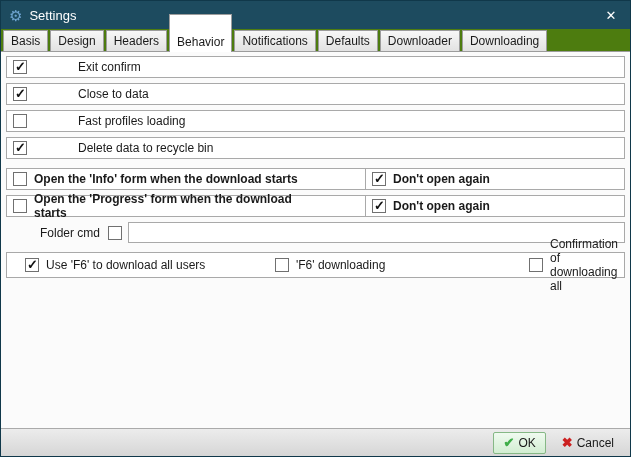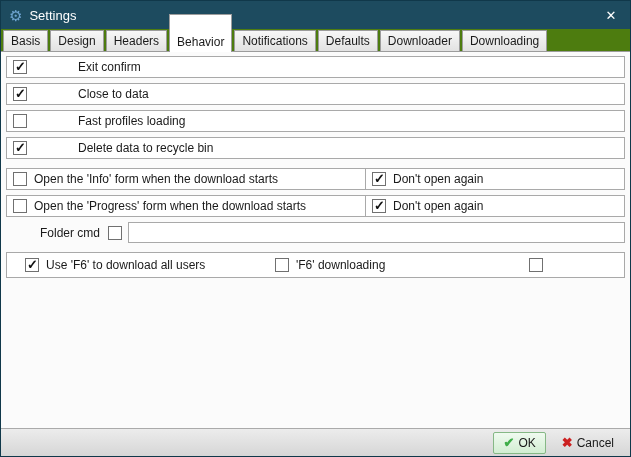--- a/index.html
+++ b/index.html
@@ -73,21 +73,21 @@
     background: #ffffff;
     display: flex; align-items: center;
     padding: 0 6px;
     margin-bottom: 5px;
     gap: 44px;
   }
   .row .lbl { margin-left: 7px; }
   .row.split { padding: 0; }
   .row.split .cell {
     display: flex; align-items: center;
-    padding: 0 6px; height: 100%;
+    padding: 0 6px; height: 100%; font-weight: bold;
   }
   .row.split .cell.c1 { flex: 0 0 314px; }
   .row.split .cell + .cell { border-left: 1px solid #a9a9a9; flex: 1; }
   .row.triple { padding: 12px; }
   .row.triple .cell {
     display: flex; align-items: center;
     padding: 0 6px; height: 100%;
   }
   .row.triple .cell.t1 { flex: 0 0 205px; }
   .row.triple .cell.t2 { flex: 0 0 210px; border-left: 1px solid #a9a9a9; }
@@ -244,20 +244,21 @@
       <div class="cell t1">
         <span class="cb checked"></span>
         <span class="lbl">Use 'F6' to download all users</span>
       </div>
       <div class="cell t2">
         <span class="cb"></span>
         <span class="lbl">'F6' downloading</span>
       </div>
       <div class="cell t3">
         <span class="cb"></span>
+        <span class="lbl">Confirmation of downloading all</span>
       </div>
     </div>
 
   </div>
 
   <div class="footer">
     <div class="btn ok">
       <span class="ic-ok">✔</span>
       <span>OK</span>
     </div>

